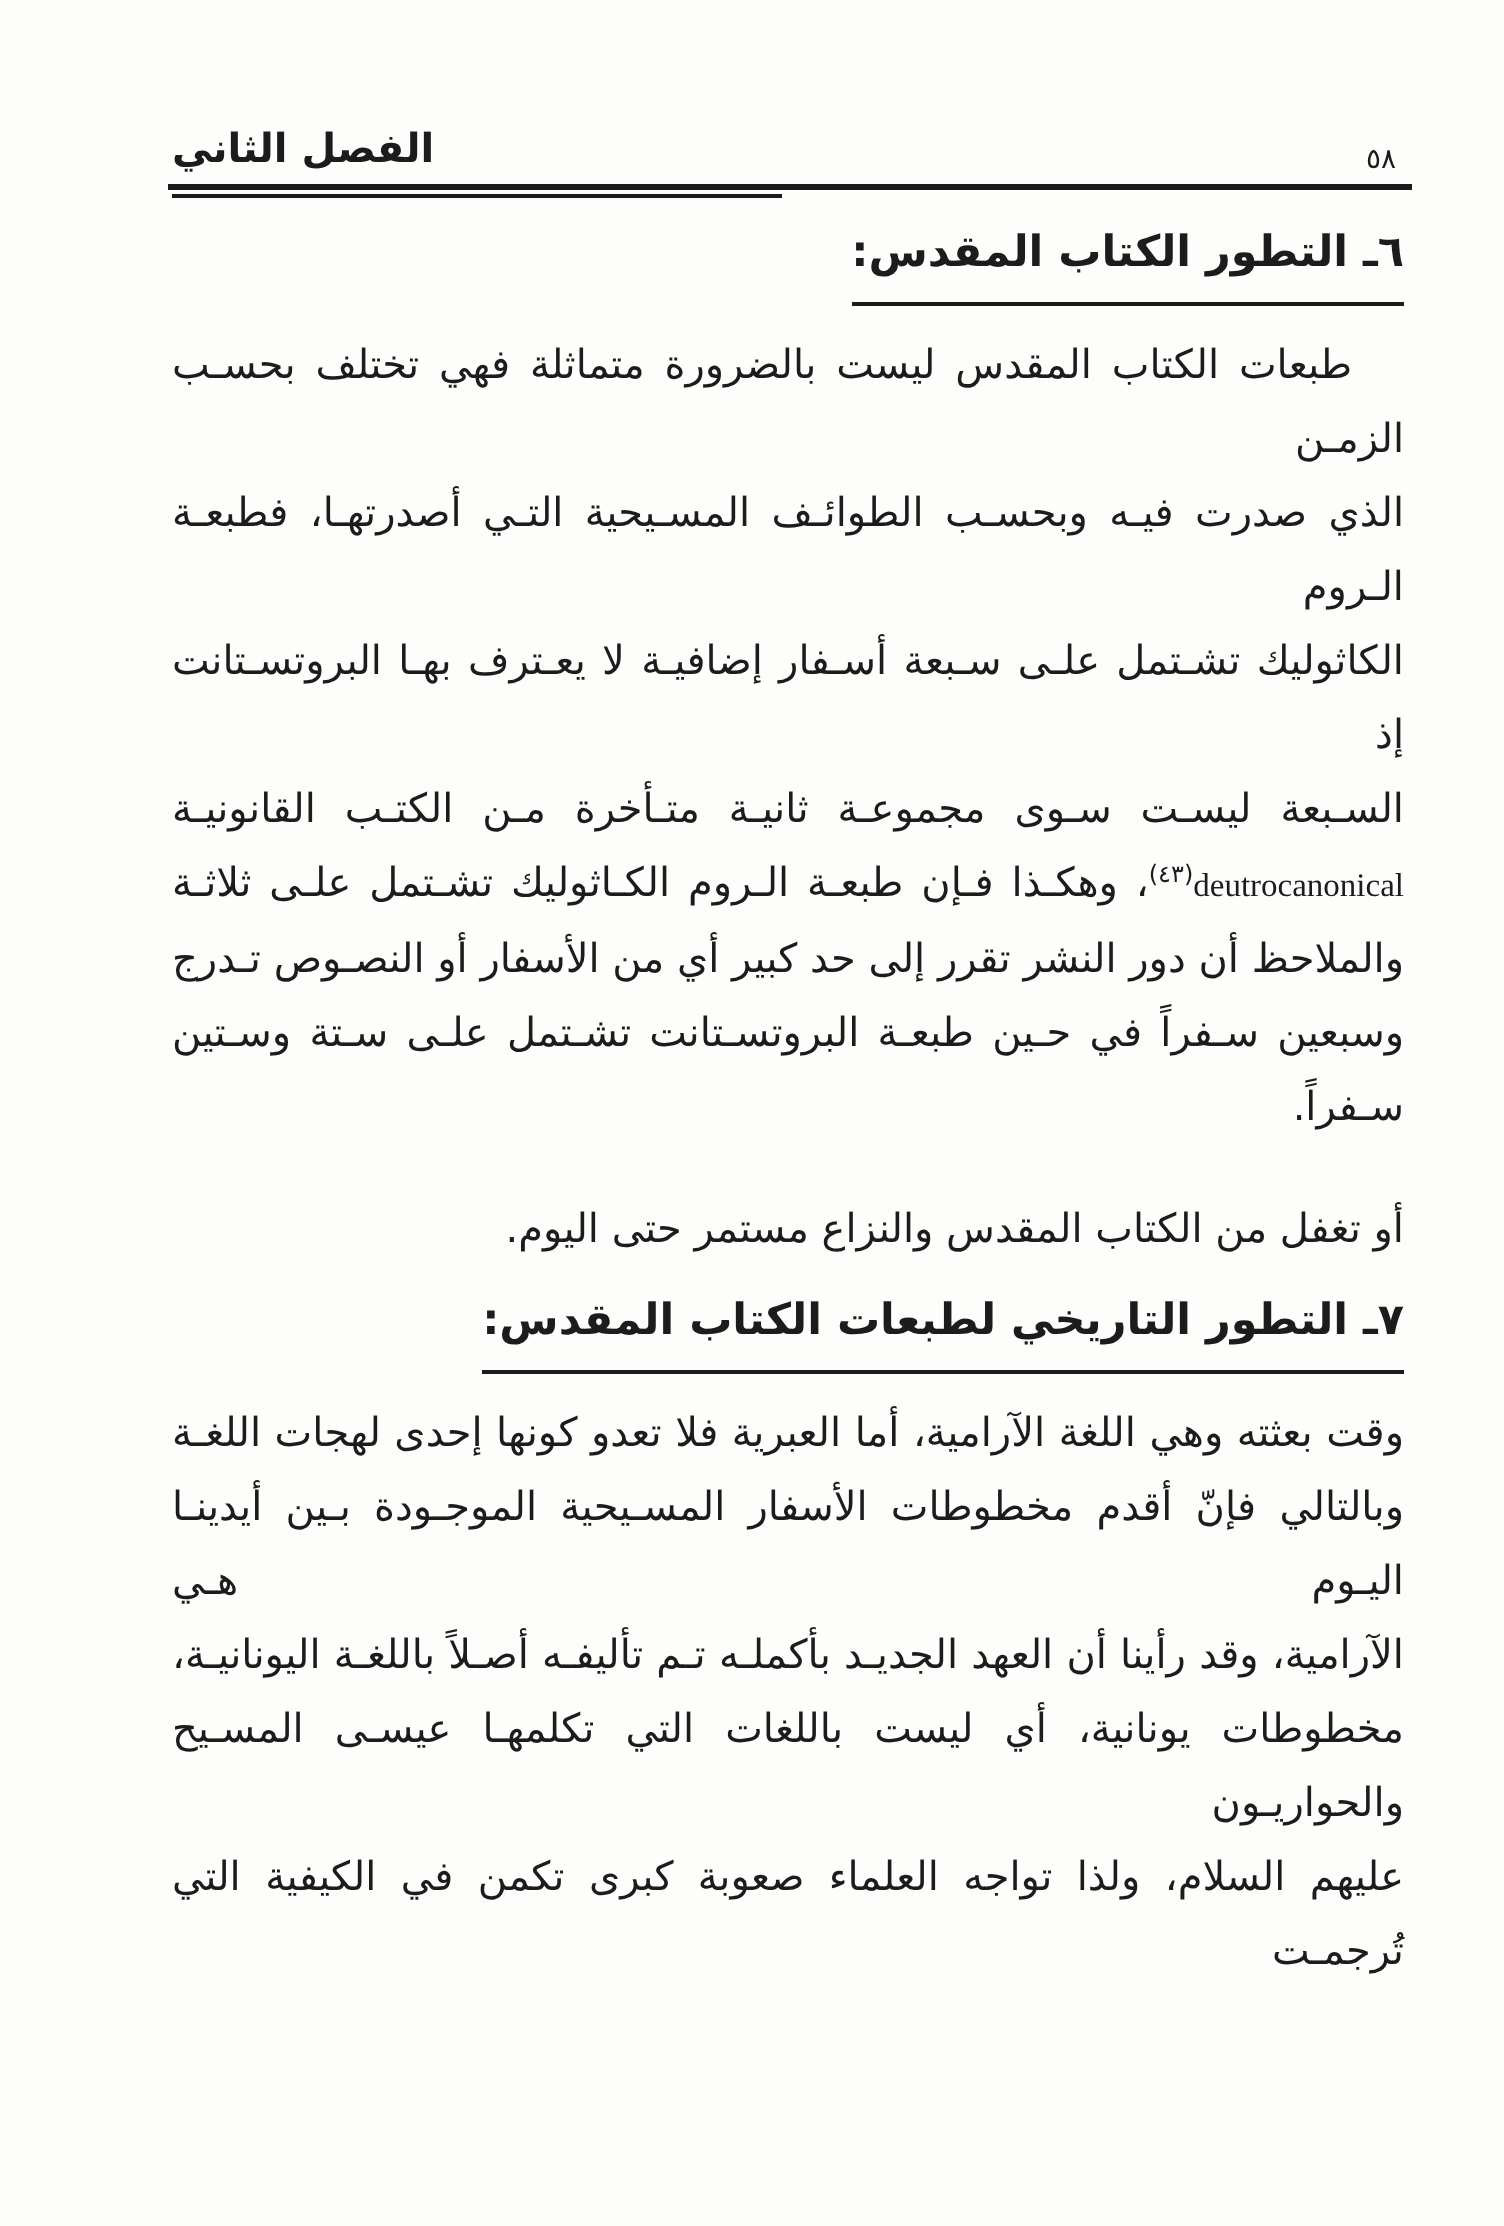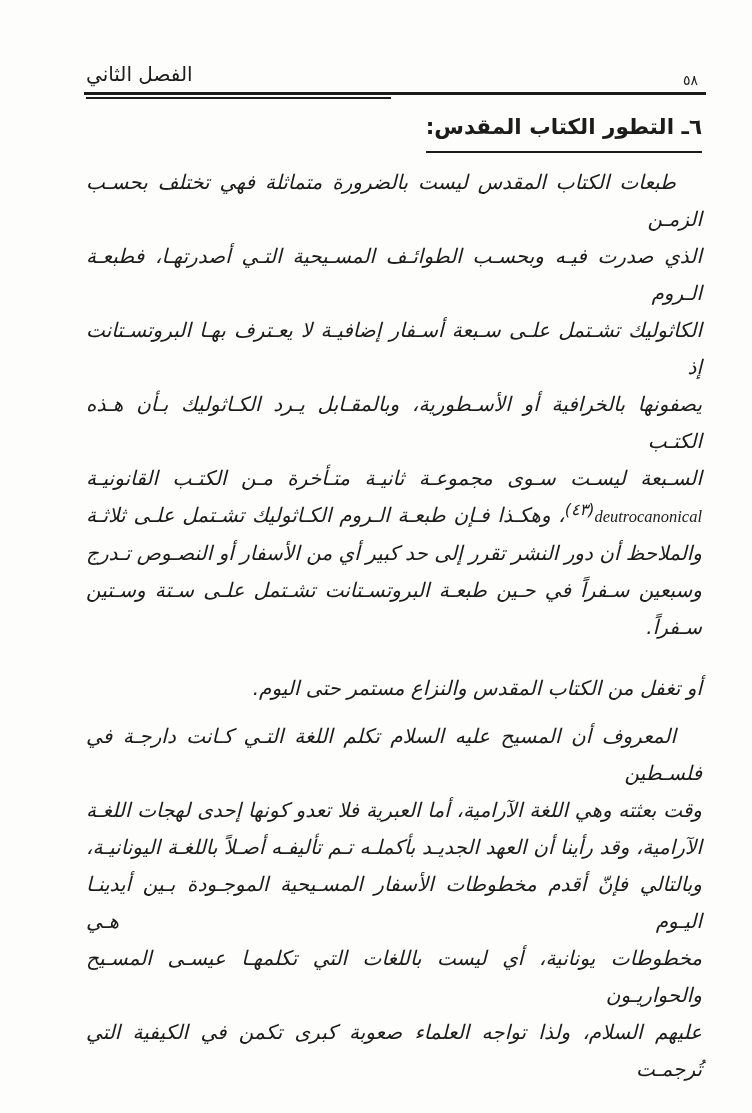--- a/index.html
+++ b/index.html
@@ -34,21 +34,21 @@
     padding: 0 4px 6px 0;
   }
   .page-number {
     font-size: 14px;
     letter-spacing: 2px;
     margin-left: 14px;
     transform: translateY(2px);
   }
   .chapter-title {
     font-size: 20px;
-    font-weight: normal;
+    font-weight: bold;
   }
   .header-rule {
     height: 2.5px;
     background: var(--ink);
     margin-left: -2px;
     margin-right: -4px;
   }
   .header-subrule {
     height: 1.5px;
     width: 305px;
@@ -73,31 +73,30 @@
   
   .para {
     margin-top: 11px;
   }
   .line {
     font-size: 20px;
     line-height: 37px;
     text-align: justify;
     text-align-last: justify;
     white-space: normal;
-    font-style: italic;
   }
   .line.last {
     text-align-last: auto;
     margin-top: 24px;
   }
   .line.indent {
     text-indent: 26px;
   }
   sup.fn {
-    font-size: 16px;
+    font-size: 12px;
     line-height: 0;
     vertical-align: 7px;
     letter-spacing: 0;
   }
   .latin {
     direction: ltr;
     unicode-bidi: embed;
     font-family: "Liberation Serif", serif;
     font-size: 16.5px;
   }
@@ -113,30 +112,29 @@
   </div>
   <div class="header-rule"></div>
   <div class="header-subrule"></div>
 
   <div id="content">
       <div class="section-heading"><span class="heading-text">٦ـ التطور الكتاب المقدس:</span></div>
       <div class="para">
         <div class="line indent">طبعات الكتاب المقدس ليست بالضرورة متماثلة فهي تختلف بحسـب الزمـن</div>
         <div class="line">الذي صدرت فيـه وبحسـب الطوائـف المسـيحية التـي أصدرتهـا، فطبعـة الـروم</div>
         <div class="line">الكاثوليك تشـتمل علـى سـبعة أسـفار إضافيـة لا يعـترف بهـا البروتسـتانت إذ</div>
-        <div class="line">يصفونها بالخرافية أو الأسـطورية، وبالمقـابل يـرد الكـاثوليك بـأن هـذه الكتـب</div>
         <div class="line">السـبعة ليسـت سـوى مجموعـة ثانيـة متـأخرة مـن الكتـب القانونيـة</div>
         <div class="line"><span class="latin" dir="ltr">deutrocanonical</span><sup class="fn">(٤٣)</sup>، وهكـذا فـإن طبعـة الـروم الكـاثوليك تشـتمل علـى ثلاثـة</div>
         <div class="line">والملاحظ أن دور النشر تقرر إلى حد كبير أي من الأسفار أو النصـوص تـدرج</div>
         <div class="line">وسبعين سـفراً في حـين طبعـة البروتسـتانت تشـتمل علـى سـتة وسـتين سـفراً.</div>
         <div class="line last">أو تغفل من الكتاب المقدس والنزاع مستمر حتى اليوم.</div>
       </div>
+      <div class="section-heading"><span class="heading-text">٧ـ التطور التاريخي لطبعات الكتاب المقدس:</span></div>
       <div class="para">
-        <div class="line indent">المعروف أن المسيح عليه السلام تكلم اللغة التـي كـانت دارجـة في فلسـطين</div>
         <div class="line">وقت بعثته وهي اللغة الآرامية، أما العبرية فلا تعدو كونها إحدى لهجات اللغـة</div>
+        <div class="line">وبالتالي فإنّ أقدم مخطوطات الأسفار المسـيحية الموجـودة بـين أيدينـا اليـوم هـي</div>
         <div class="line">الآرامية، وقد رأينا أن العهد الجديـد بأكملـه تـم تأليفـه أصـلاً باللغـة اليونانيـة،</div>
-        <div class="line">وبالتالي فإنّ أقدم مخطوطات الأسفار المسـيحية الموجـودة بـين أيدينـا اليـوم هـي</div>
         <div class="line">مخطوطات يونانية، أي ليست باللغات التي تكلمهـا عيسـى المسـيح والحواريـون</div>
         <div class="line">عليهم السلام، ولذا تواجه العلماء صعوبة كبرى تكمن في الكيفية التي تُرجمـت</div>
       </div>
     </div>
 
 </div>
 
 </body></html>

